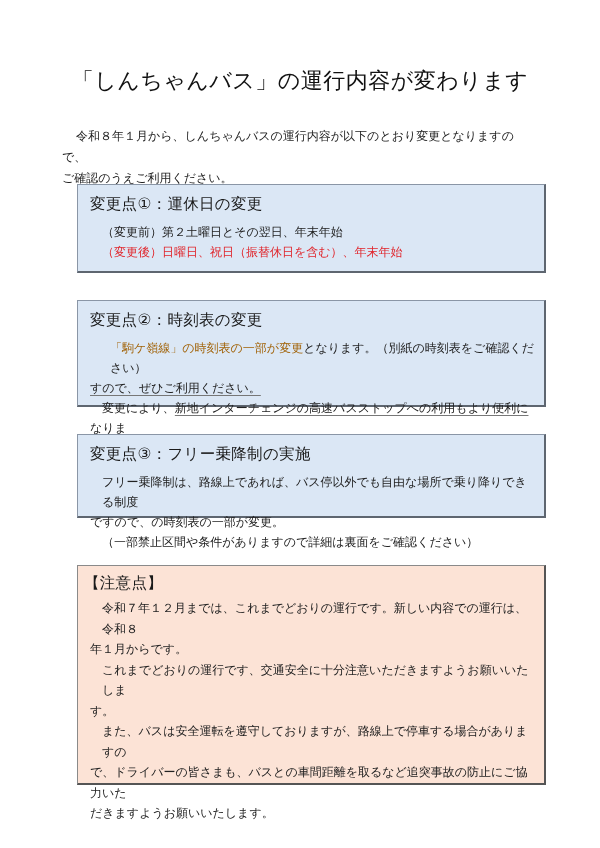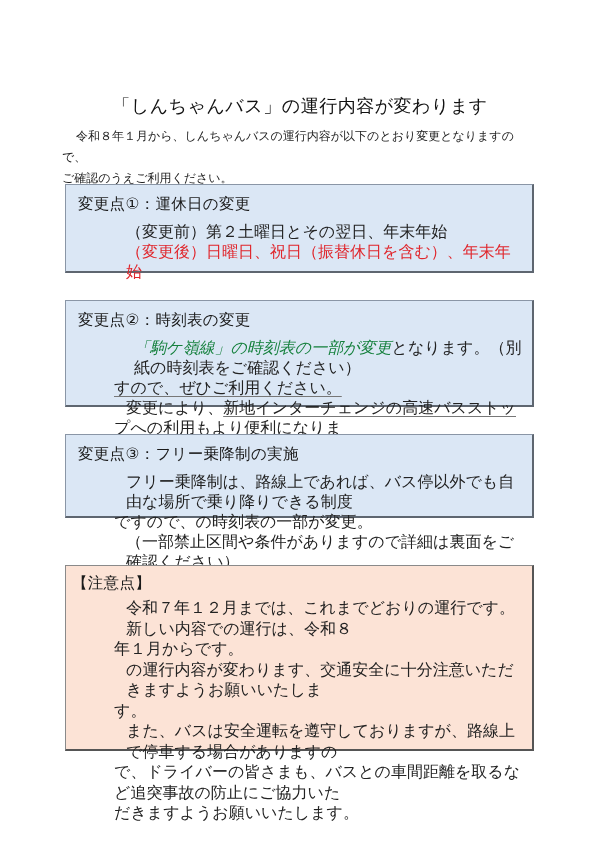--- a/index.html
+++ b/index.html
@@ -1,46 +1,46 @@
 <!DOCTYPE html>
 <html><head>
   <meta charset="utf-8">
   <style>
     html, body { margin: 0; padding: 0; }
     body {
       width: 600px; height: 848px; background: #ffffff; position: relative; overflow: hidden;
       font-family: "DejaVu Sans", "Liberation Sans", sans-serif; color: #1a1a1a;
     }
     .title {
-      position: absolute; left: 0; top: 94px; width: 600px; text-align: center;
-      font-size: 18px; letter-spacing: 0.5px; color: #111;
+      position: absolute; left: 0; top: 66px; width: 600px; text-align: center;
+      font-size: 22px; letter-spacing: 0.5px; color: #111;
     }
     .intro {
       position: absolute; left: 62px; top: 126px; width: 460px;
       font-size: 12px; line-height: 21px; color: #222;
     }
     .intro .indent { display: inline-block; width: 14px; }
     .box {
-      position: absolute; left: 65px; width: 469px; box-sizing: border-box;
+      position: absolute; left: 77px; width: 469px; box-sizing: border-box;
       border: 1px solid #8a96a6; border-right: 2px solid #5e6670; border-bottom: 2px solid #5e6670;
       padding: 8px 10px 6px 12px;
     }
     .box.blue { background: #dbe7f5; }
     .box.peach { background: #fce3d6; border-color: #8a8a8a; border-right-color: #555; border-bottom-color: #555; }
     .box-heading { font-size: 15.5px; line-height: 22px; color: #1a1a1a; margin-bottom: 7px; letter-spacing: 0.3px; }
-    .box-line { font-size: 16px; line-height: 20px; color: #222; margin-left: 36px; }
+    .box-line { font-size: 12px; line-height: 20px; color: #222; }
     .box-line.red { color: #e0262c; }
-    .red-span { color: #15803d; font-style: italic; }
+    .red-span { color: #a16207; }
     .ul { text-decoration: underline; text-decoration-color: #777; text-decoration-style: solid; text-underline-offset: 3px; }
     .ind1 { padding-left: 12px; }
     .ind2 { padding-left: 20px; }
     #box1 { top: 184px; height: 89px; }
     #box2 { top: 300px; height: 107px; }
     #box3 { top: 434px; height: 84px; }
-    #box4 { top: 565px; height: 186px; padding-top: 6px; }
+    #box4 { top: 565px; height: 220px; padding-top: 6px; }
     #box4 .box-heading { margin-bottom: 4px; margin-left: -6px; }
     #box4 .box-line { line-height: 20.5px; }
   </style>
 </head>
 <body>
 
 <div class="title">「しんちゃんバス」の運行内容が変わります</div>
 
 <div class="intro">
   <div><span class="indent"></span><span>令和８年１月から、しんちゃんバスの運行内容が以下のとおり変更となりますので、</span></div>
@@ -70,18 +70,18 @@
   <div class="box-heading">変更点③：フリー乗降制の実施</div>
   <div class="box-line ind1">フリー乗降制は、路線上であれば、バス停以外でも自由な場所で乗り降りできる制度</div>
   <div class="box-line">ですので、の時刻表の一部が変更。</div>
   <div class="box-line ind1">（一部禁止区間や条件がありますので詳細は裏面をご確認ください）</div>
 </div>
 
 <div class="box peach" id="box4">
   <div class="box-heading">【注意点】</div>
   <div class="box-line ind1">令和７年１２月までは、これまでどおりの運行です。新しい内容での運行は、令和８</div>
   <div class="box-line">年１月からです。</div>
-  <div class="box-line ind1">の運行内容が変わります、交通安全に十分注意いただきますようお願いいたしま</div>
+  <div class="box-line ind1">これまでどおりの運行です、交通安全に十分注意いただきますようお願いいたしま</div>
   <div class="box-line">す。</div>
   <div class="box-line ind1">また、バスは安全運転を遵守しておりますが、路線上で停車する場合がありますの</div>
   <div class="box-line">で、ドライバーの皆さまも、バスとの車間距離を取るなど追突事故の防止にご協力いた</div>
   <div class="box-line">だきますようお願いいたします。</div>
 </div>
 
 </body></html>

